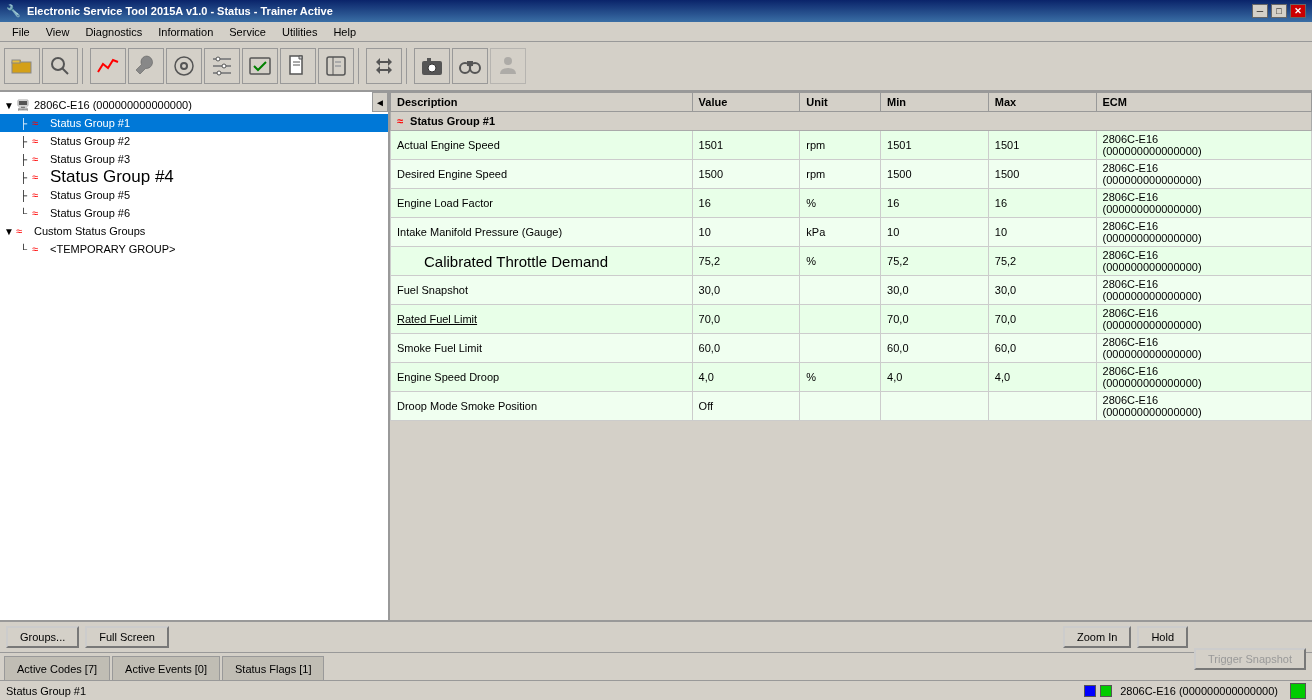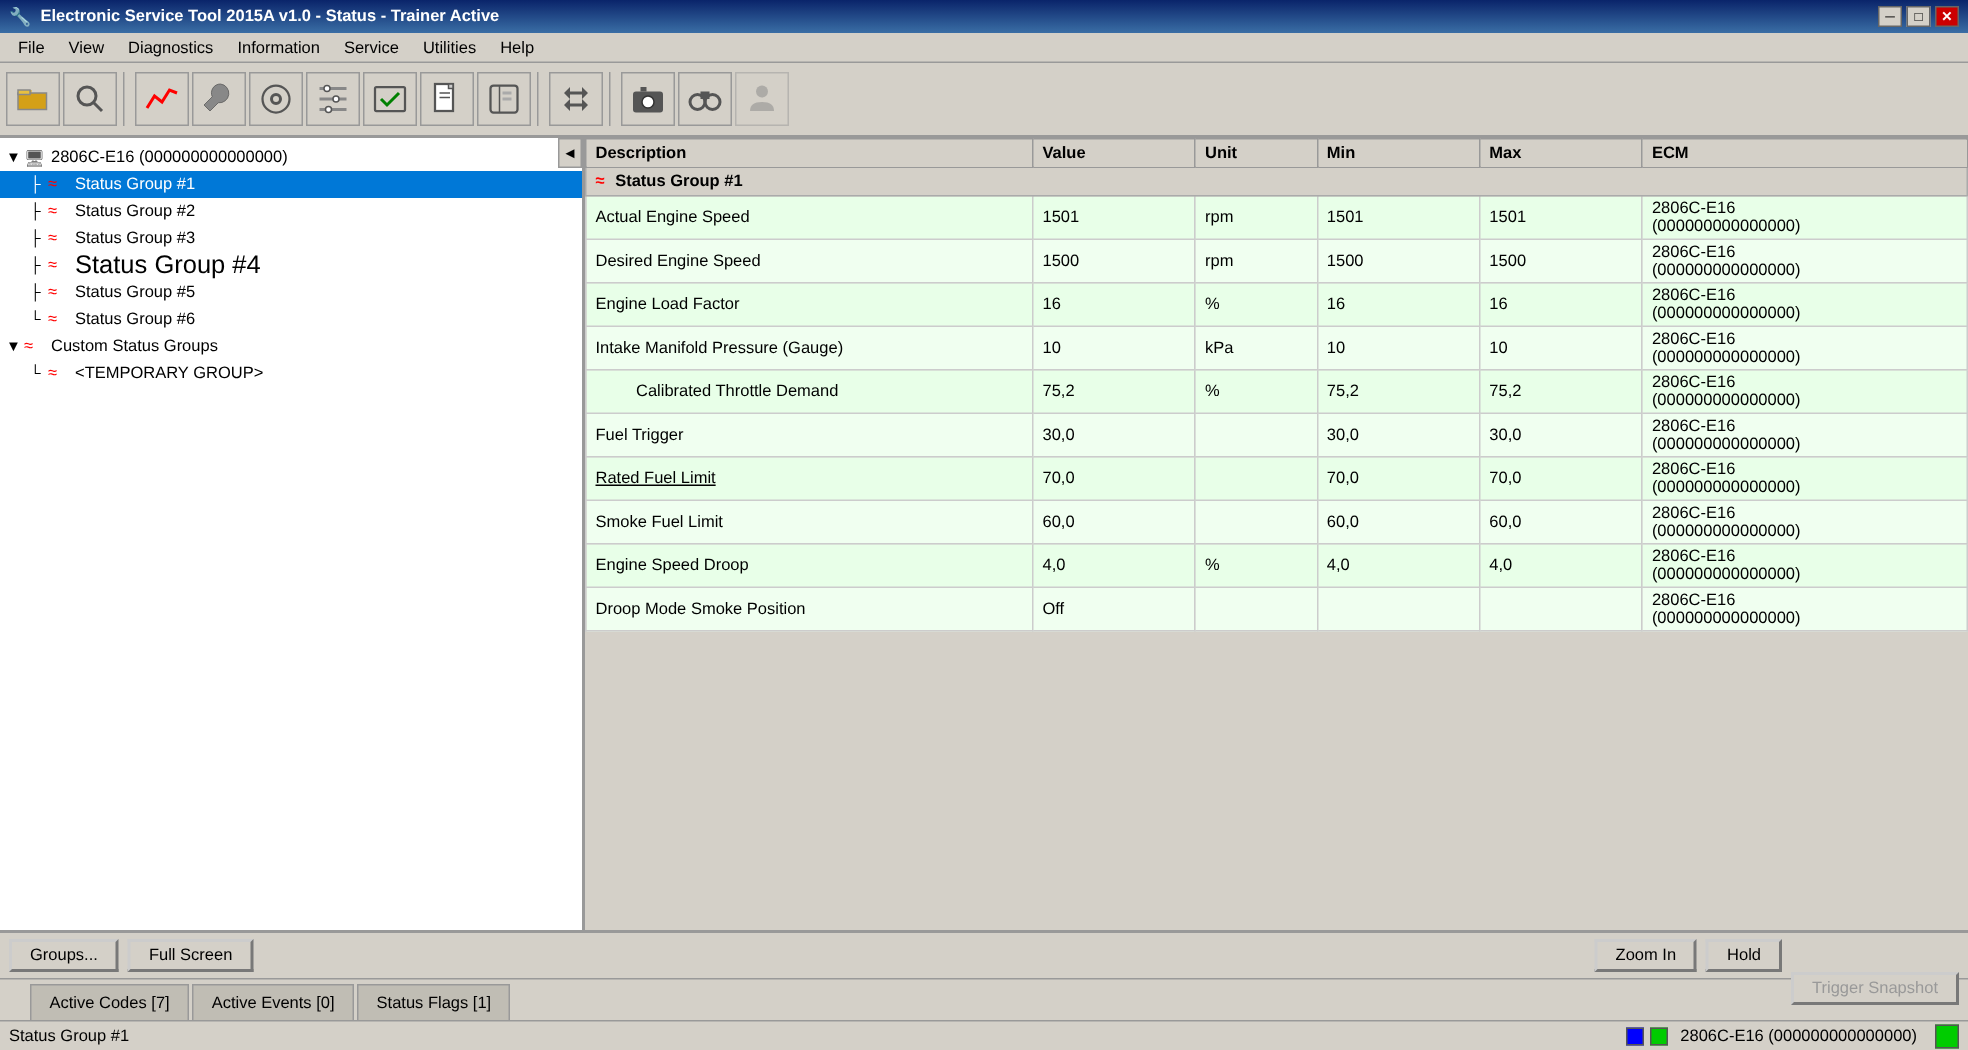--- a/index.html
+++ b/index.html
@@ -158,21 +158,21 @@
       text-align: center;
     }
     .action-btn:disabled { color: #999; margin-top: 44px; }
 
     
     #tabbar {
       height: 28px;
       background: #d4d0c8;
       display: flex;
       align-items: flex-end;
-      padding: 0 20px;
+      padding: 0 4px;
       border-top: 1px solid #999;
     }
     .tab {
       height: 24px;
       padding: 0 12px;
       background: #c0bdb4;
       border: 1px solid #999;
       border-bottom: none;
       display: flex;
       align-items: center;
@@ -427,30 +427,30 @@
           <tr class="data-row">
             <td style="white-space: pre; font-size: 11px;">Intake Manifold Pressure (Gauge)</td>
             <td style="white-space: pre; font-size: 11px;">10</td>
             <td style="white-space: pre; font-size: 11px;">kPa</td>
             <td style="white-space: pre; font-size: 11px;">10</td>
             <td style="white-space: pre; font-size: 11px;">10</td>
             <td style="white-space: pre; font-size: 11px;">2806C-E16
 (000000000000000)</td>
           </tr>
           <tr class="data-row">
-            <td style="white-space: pre; font-size: 11px; padding-left: 33px;">Calibrated Throttle Demand</td>
+            <td style="white-space: pre; font-size: 15px; padding-left: 33px;">Calibrated Throttle Demand</td>
             <td style="white-space: pre; font-size: 11px;">75,2</td>
             <td style="white-space: pre; font-size: 11px;">%</td>
             <td style="white-space: pre; font-size: 11px;">75,2</td>
             <td style="white-space: pre; font-size: 11px;">75,2</td>
             <td style="white-space: pre; font-size: 11px;">2806C-E16
 (000000000000000)</td>
           </tr>
           <tr class="data-row">
-            <td style="white-space: pre; font-size: 11px;">Fuel Trigger</td>
+            <td style="white-space: pre; font-size: 11px;">Fuel Snapshot</td>
             <td style="white-space: pre; font-size: 11px;">30,0</td>
             <td style="white-space: pre; font-size: 11px;"></td>
             <td style="white-space: pre; font-size: 11px;">30,0</td>
             <td style="white-space: pre; font-size: 11px;">30,0</td>
             <td style="white-space: pre; font-size: 11px;">2806C-E16
 (000000000000000)</td>
           </tr>
           <tr class="data-row">
             <td style="white-space: pre; font-size: 11px; text-decoration: underline;">Rated Fuel Limit</td>
             <td style="white-space: pre; font-size: 11px;">70,0</td>

